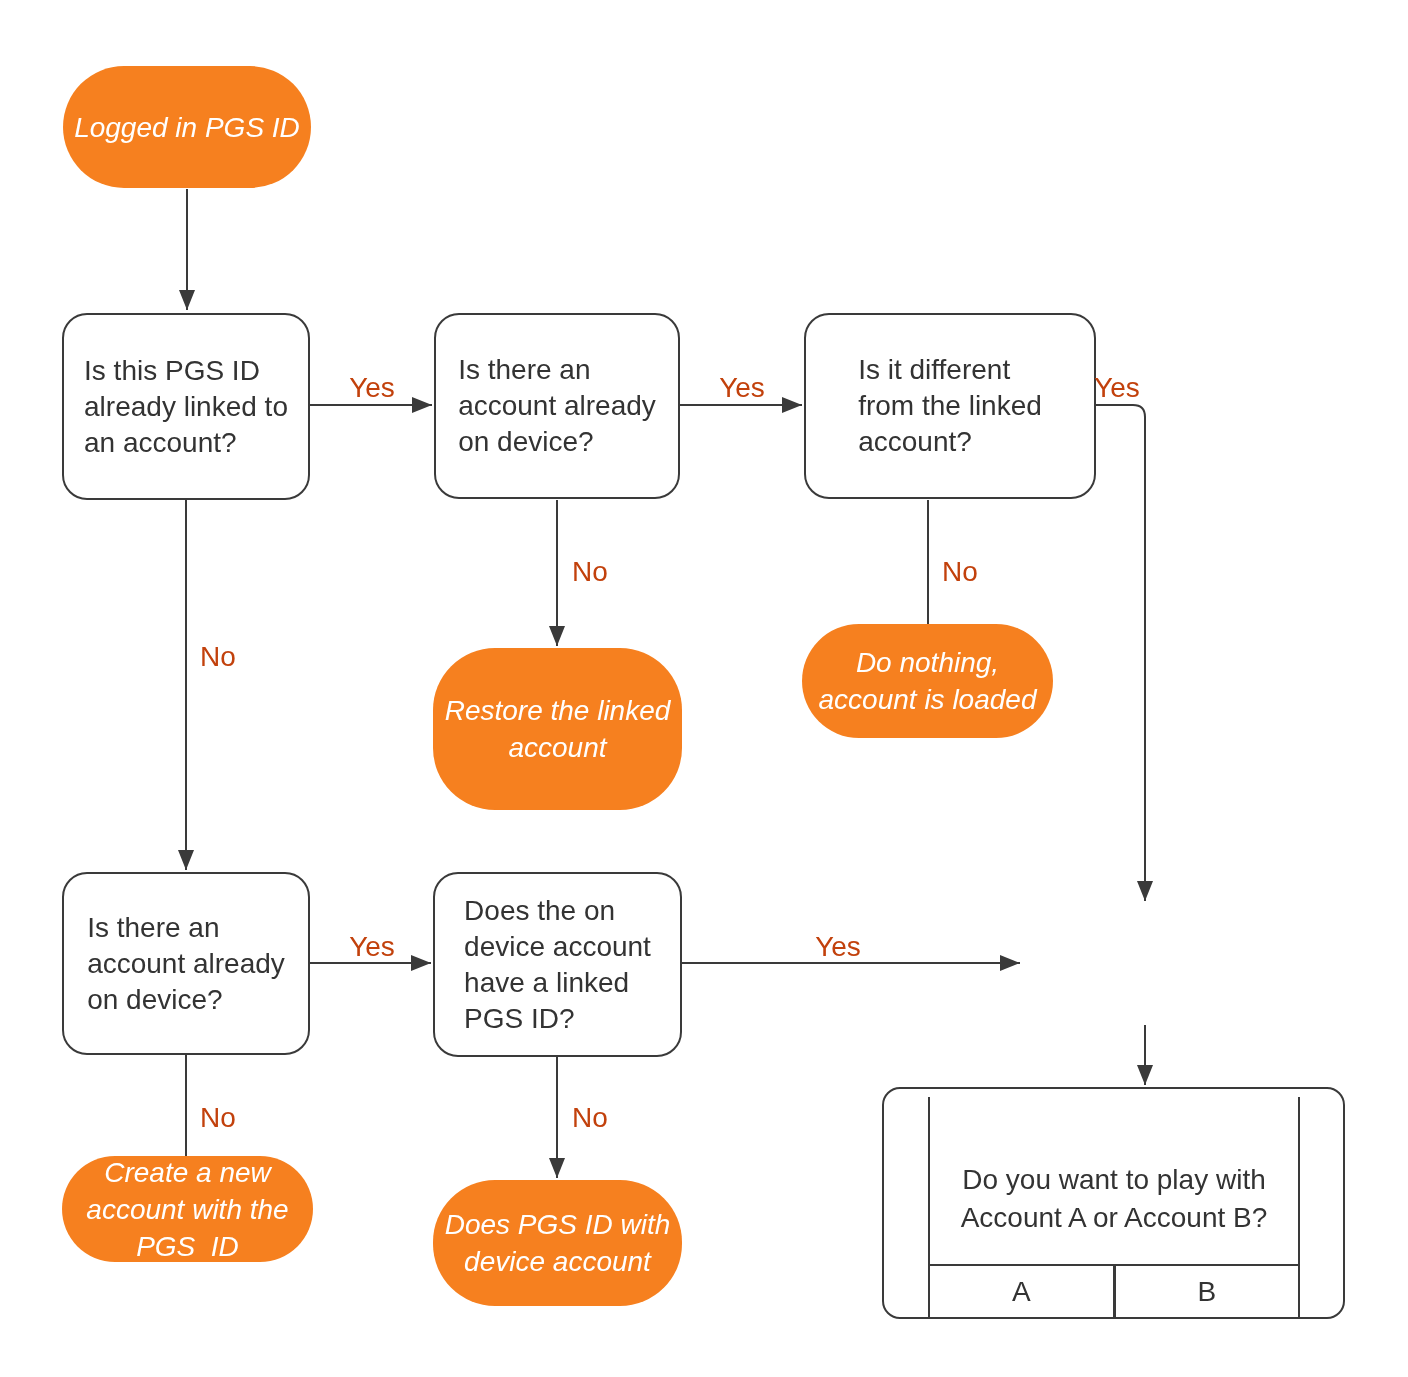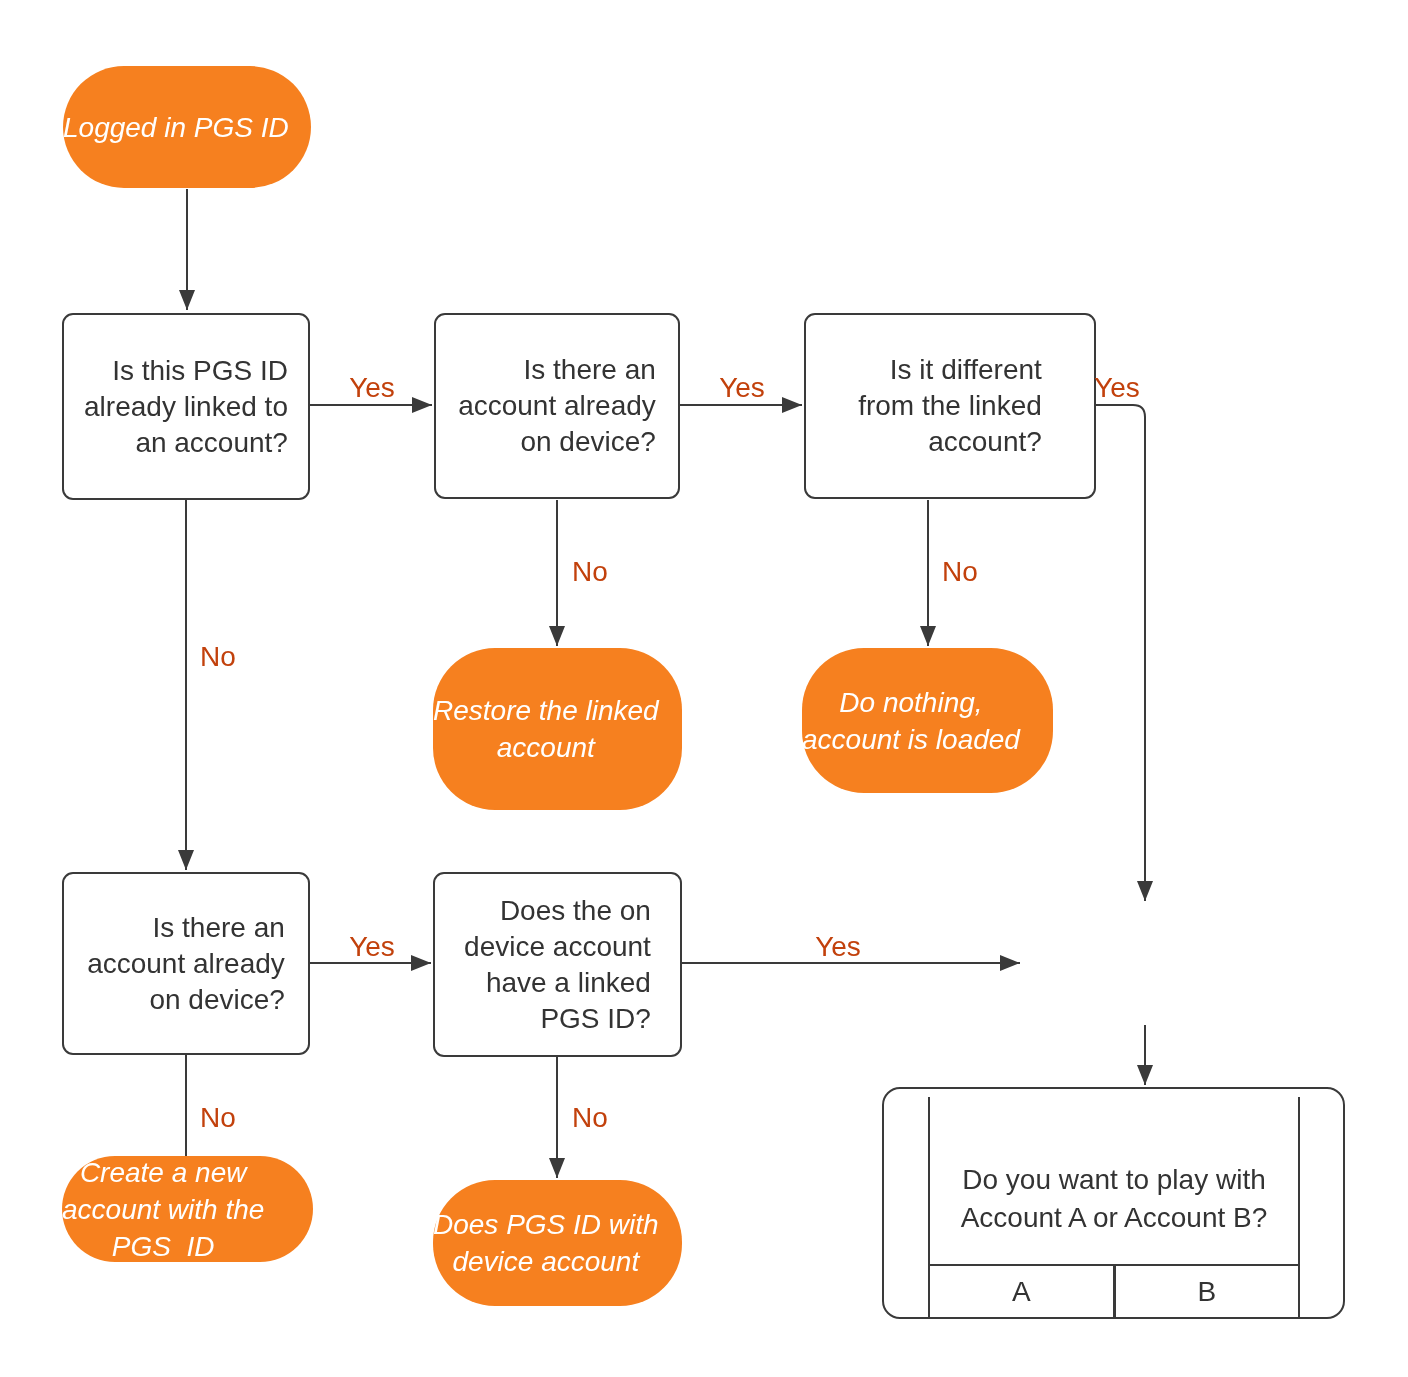--- a/index.html
+++ b/index.html
@@ -14,37 +14,38 @@
   svg.edges {
     position: absolute;
     left: 0; top: 0;
     width: 1408px; height: 1377px;
   }
   .node-box {
     position: absolute;
     box-sizing: border-box;
     background: #ffffff;
     border: 2px solid #3a3a3a;
-    border-radius: 11px;
-    display: flex;
-    align-items: center;
-    justify-content: center;
-    text-align: right;
+    border-radius: 25px;
+    display: flex;
+    align-items: center;
+    justify-content: center;
+    text-align: left;
     font-size: 28px;
     line-height: 36px;
     color: #333333;
     white-space: pre-wrap;
   }
   .node-pill {
     position: absolute;
     box-sizing: border-box;
     background: #f6801f;
     border-radius: 62px;
     display: flex;
     align-items: center;
+    justify-content: center;
     text-align: center;
     font-size: 28px;
     line-height: 37px;
     font-style: italic;
     color: #ffffff;
     white-space: pre-wrap;
   }
   .edge-label {
     position: absolute;
     transform: translateX(-50%);
@@ -131,21 +132,21 @@
 
   <div class="node-pill" style="left:63px; top:66px; width:248px; height:122px;">
     <span>Logged in PGS ID</span>
   </div>
 
   <div class="node-pill" style="left:433px; top:648px; width:249px; height:162px;">
     <span>Restore the linked
 account</span>
   </div>
 
-  <div class="node-pill" style="left:802px; top:648px; width:251px; height:145px;">
+  <div class="node-pill" style="left:802px; top:624px; width:251px; height:114px;">
     <span>Do nothing,
 account is loaded</span>
   </div>
 
 
   <div class="node-pill" style="left:62px; top:1156px; width:251px; height:106px;">
     <span>Create a new
 account with the
 PGS  ID</span>
   </div>

